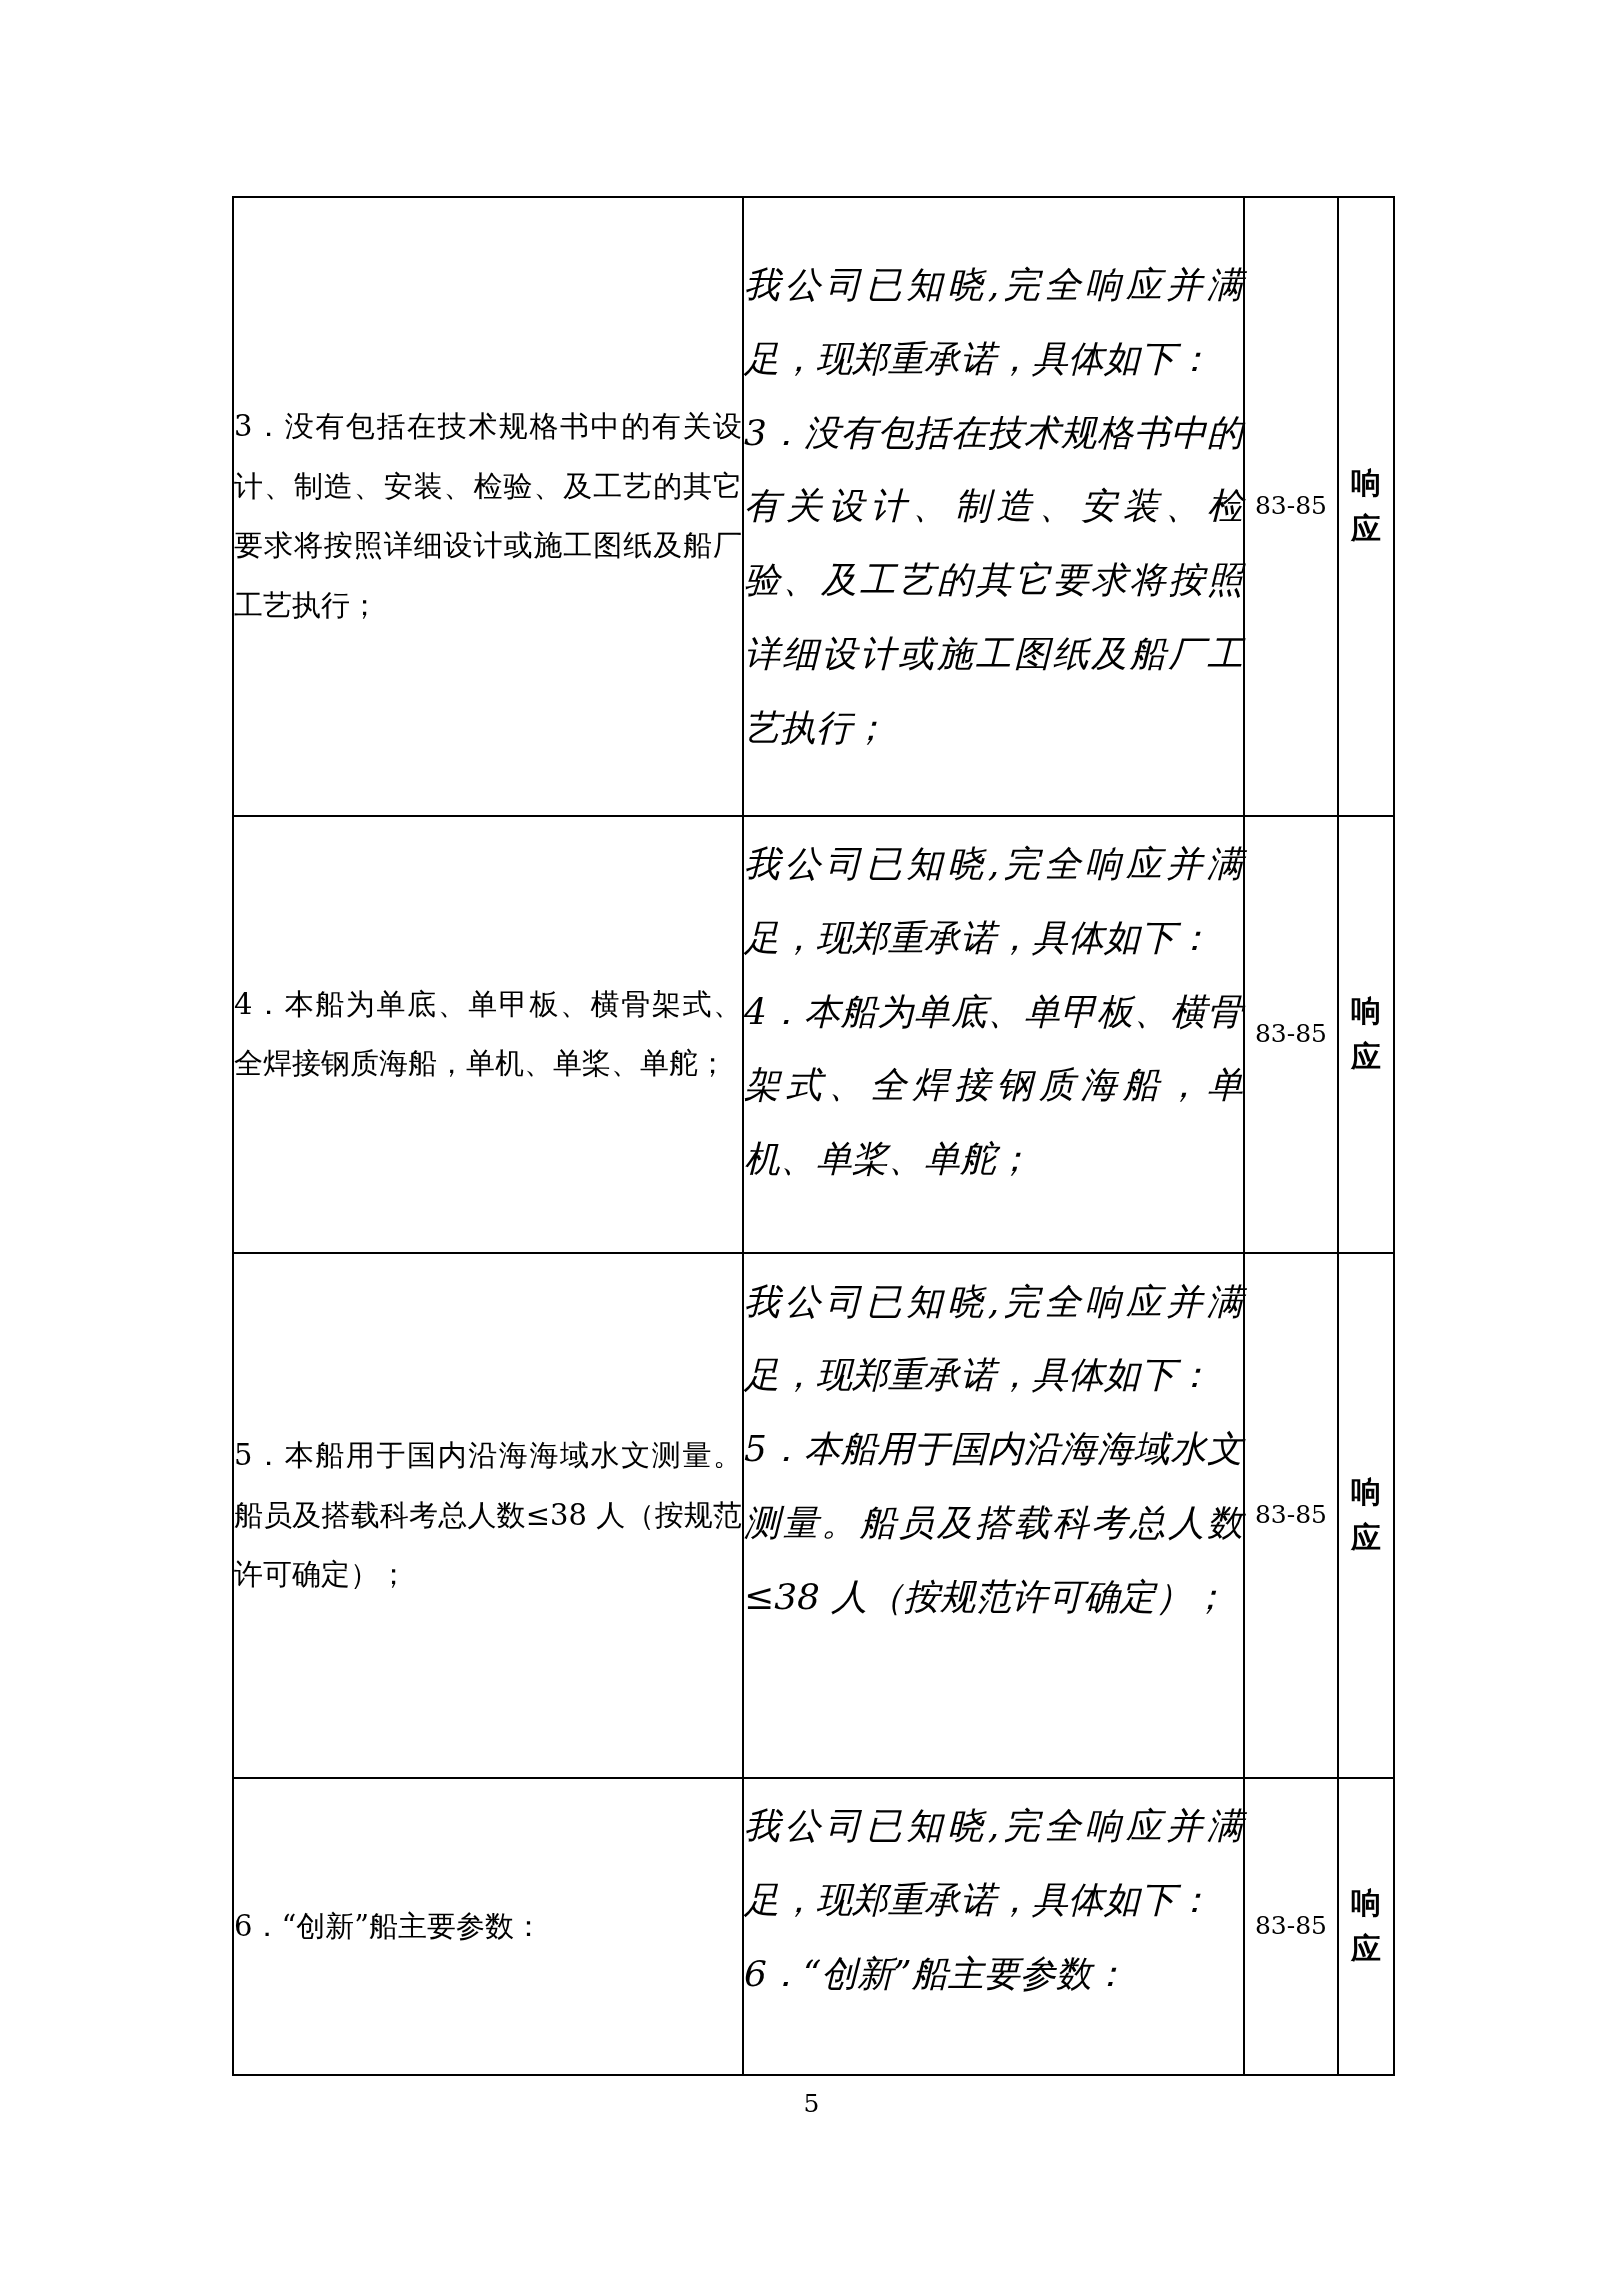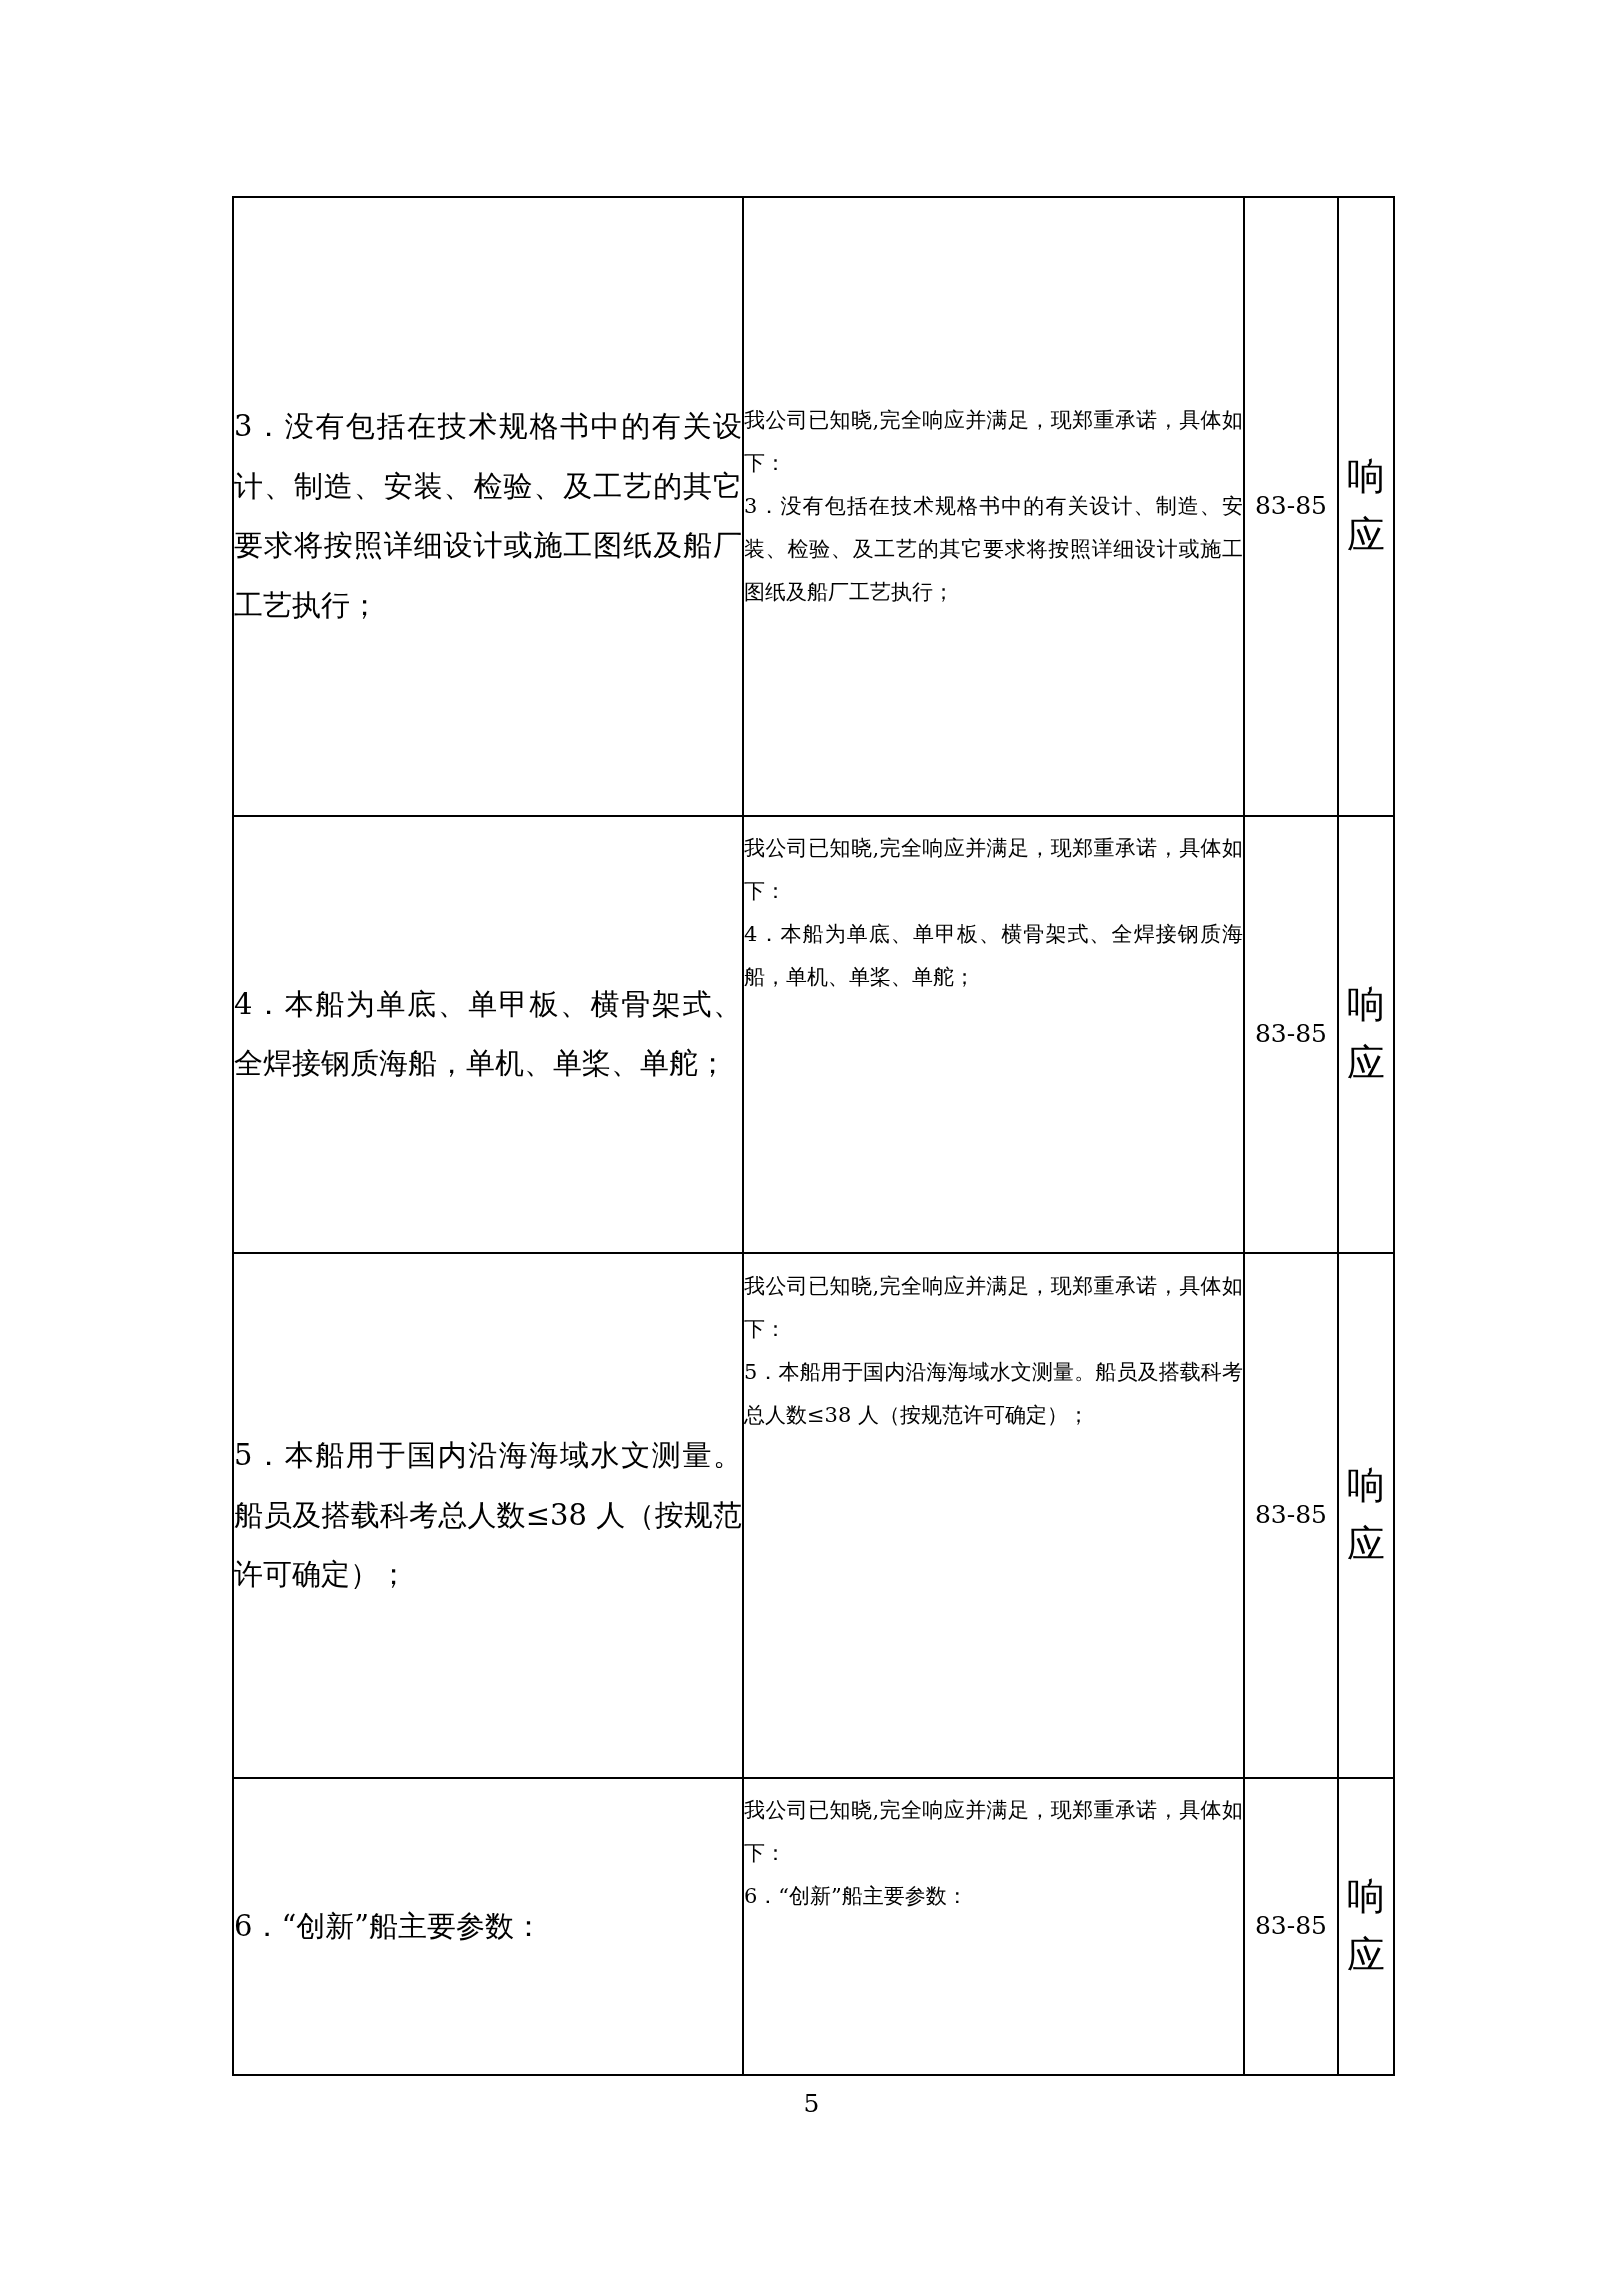--- a/index.html
+++ b/index.html
@@ -47,36 +47,38 @@
   .cell-req {
     padding: 11.8px 15.7px 11.8px 17px;
     font-size: 29px;
     line-height: 2.05;
     text-align: justify;
     text-justify: inter-ideograph;
     letter-spacing: 0px;
   }
   .cell-resp {
     padding: 11.8px 13px 11.8px 14.4px;
-    font-size: 21px;
+    font-size: 36px;
     line-height: 2.05;
     text-align: justify;
     text-justify: inter-ideograph;
+    font-style: italic;
   }
   .cell-page {
     text-align: center;
     font-size: 25px;
     line-height: 1.55;
     padding: 6.5px 2.6px;
   }
   .cell-status {
     text-align: center;
-    font-size: 38px;
+    font-size: 30px;
     line-height: 1.55;
     padding: 6.5px 1.3px;
+    font-weight: bold;
   }
   .resp-lead { display: block; }
   .resp-body { display: block; }
 
   
   tr.row-1 td { height: 597px; }
   tr.row-2 td { height: 425px; }
   tr.row-3 td { height: 512px; }
   tr.row-4 td { height: 285px; }
 

